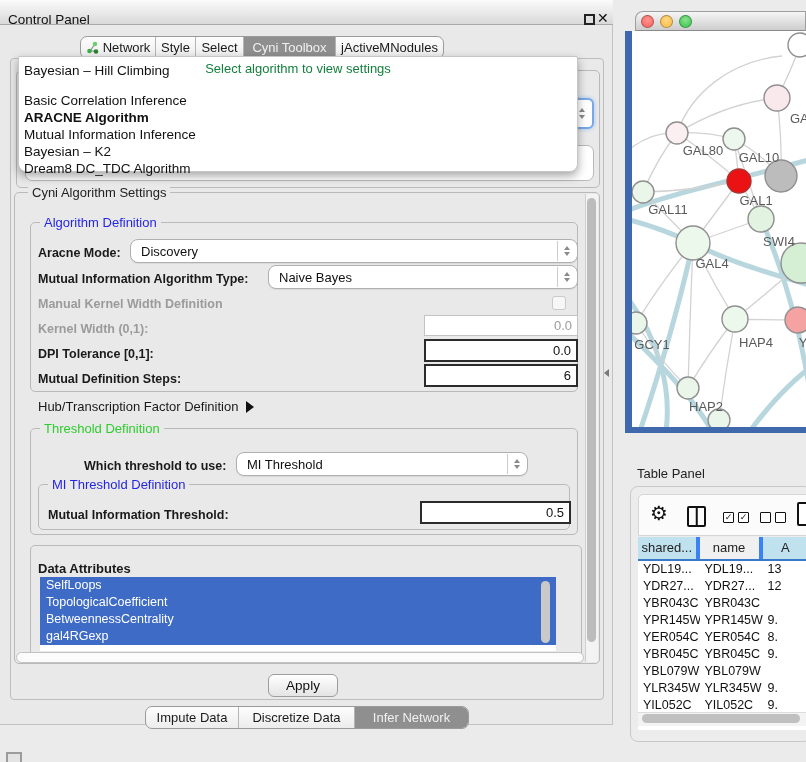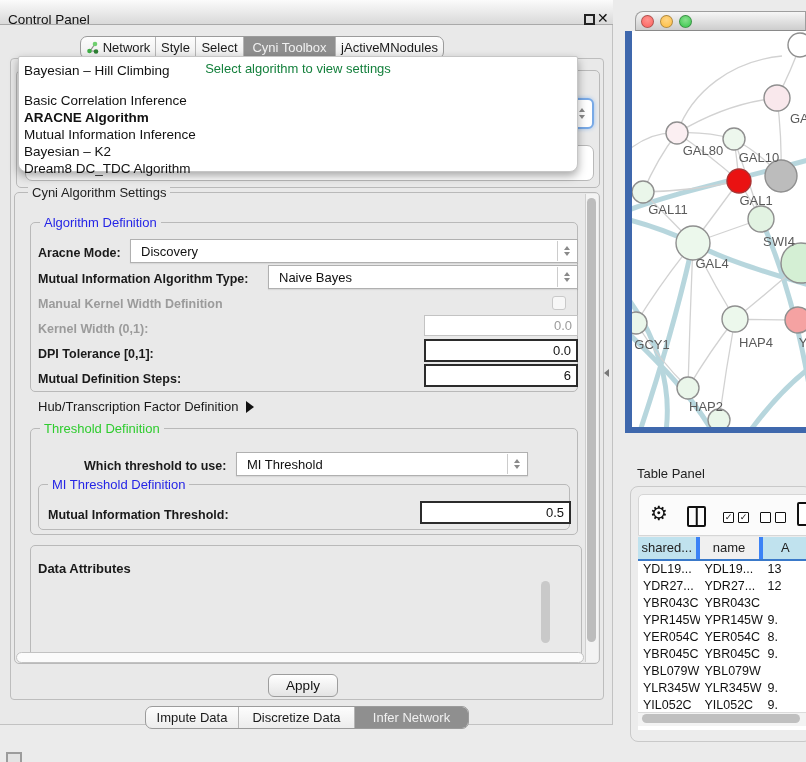--- a/index.html
+++ b/index.html
@@ -32,21 +32,21 @@
 
   
   .grp { border:1px solid #b9b9b9; border-radius:5px; }
   .grp-label { background:#e9e9e9; padding:0 4px; font-size:13px; color:#222; white-space:nowrap; }
   .blue  { color:#2525e6; }
   .green { color:#2fcc2f; }
 
   .flabel { font-size:12.5px; font-weight:bold; color:#1a1a1a; white-space:nowrap; }
   .dim    { color:#9b9b9b; }
 
-  .combo { background:#fff; border:1px solid #b0b0b0; border-radius:0;
+  .combo { background:#fff; border:1px solid #b0b0b0; border-radius:8px;
            display:flex; align-items:center; padding-left:10px; font-size:13px; color:#111;
            box-shadow:0 1px 1px rgba(0,0,0,.07); }
   .spin { position:absolute; right:1px; top:1px; bottom:1px; width:19px;
           border-left:1px solid #cccccc; display:flex; flex-direction:column;
           align-items:center; justify-content:center; }
   .tri-up { width:0; height:0; border-left:3.5px solid transparent; border-right:3.5px solid transparent;
             border-bottom:4.5px solid #8a8a8a; margin-bottom:2.5px; }
   .tri-dn { width:0; height:0; border-left:3.5px solid transparent; border-right:3.5px solid transparent;
             border-top:4.5px solid #8a8a8a; }
 
@@ -234,20 +234,26 @@
   </div>
 
   <div class="abs grp" style="left:38px;top:484px;width:532px;height:46px;"></div>
   <div class="abs grp-label blue" style="left:48px;top:477px;">MI Threshold Definition</div>
   <div class="abs flabel" style="left:48px;top:508px;">Mutual Information Threshold:</div>
   <div class="abs nfield strong" style="left:420px;top:501px;width:151px;height:23px;">0.5</div>
 
   <div class="abs grp" style="left:30px;top:545px;width:552px;height:119px;"></div>
   <div class="abs flabel" style="left:38px;top:561px;font-size:13px;">Data Attributes</div>
 
+  <div class="abs attr-list" style="left:40px;top:577px;width:516px;height:74px;">
+    <div class="attr-item">SelfLoops</div>
+    <div class="attr-item">TopologicalCoefficient</div>
+    <div class="attr-item">BetweennessCentrality</div>
+    <div class="attr-item">gal4RGexp</div>
+  </div>
   <div class="abs vthumb" style="left:541px;top:581px;width:9px;height:62px;background:#c9c9c9;"></div>
   <div class="abs" style="left:16px;top:652px;width:568px;height:11px;background:#fbfbfb;border:1px solid #c2c2c2;border-radius:6px;"></div>
 
   <div class="abs apply-btn" style="left:268px;top:674px;">Apply</div>
 
   <div class="abs tabstrip bottabs">
     <div class="tabseg" style="width:92px">
       <span>Impute Data</span>
     </div>
     <div class="tabseg" style="width:116px">

